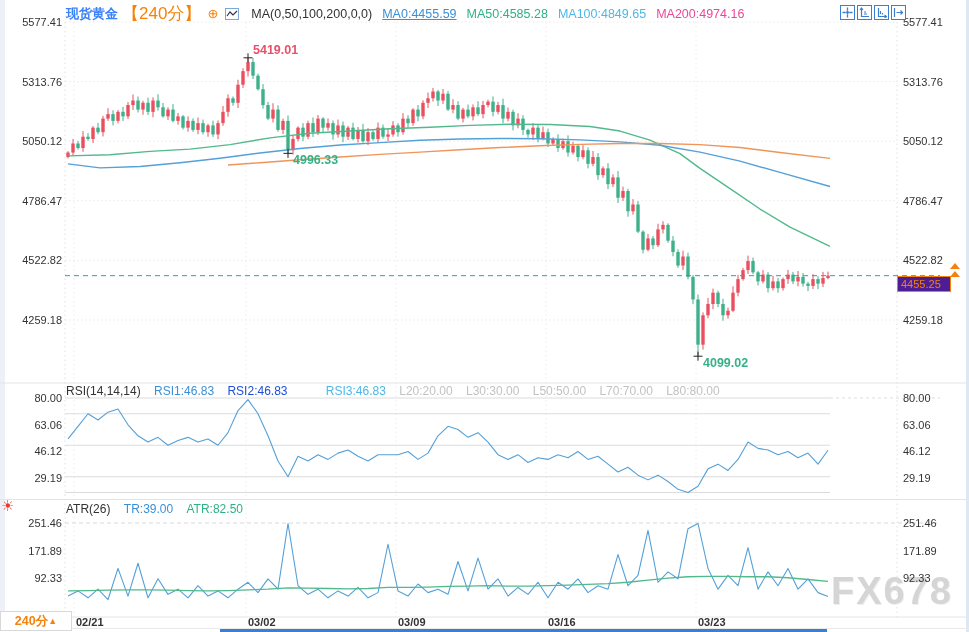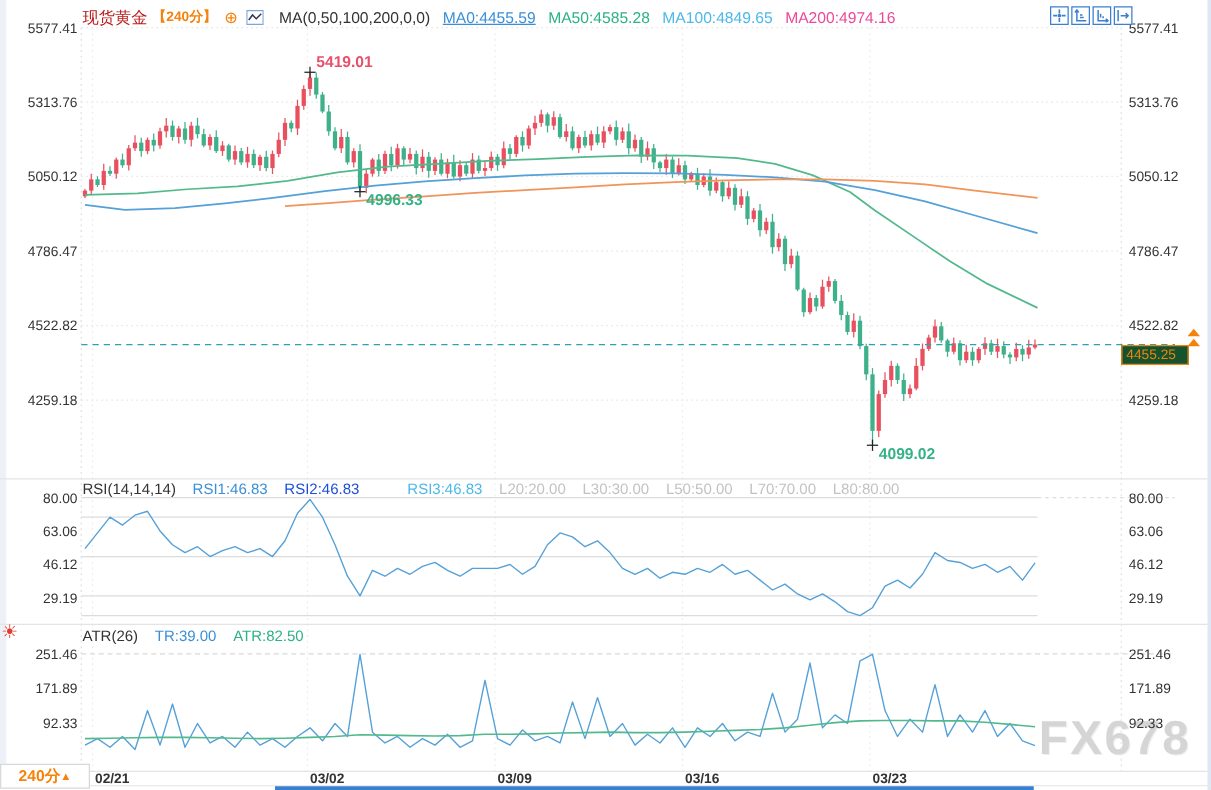--- a/index.html
+++ b/index.html
@@ -6,36 +6,36 @@
   body{width:969px;height:632px;position:relative;background:#fff;overflow:hidden;
        font-family:"Liberation Sans","DejaVu Sans",sans-serif;}
   .abs{position:absolute;}
   #watermark{left:831px;top:570px;font-size:38px;font-weight:bold;color:#d5d5d5;
              letter-spacing:2px;text-shadow:1px 1px 0 #efefef;z-index:1;}
   #chart-svg{left:0;top:0;z-index:2;}
   .overlay{z-index:3;}
   #edge-left{left:0;top:0;width:5px;height:611px;background:#eef0f8;z-index:0;}
   #edge-right{left:966px;top:0;width:3px;height:632px;background:#dde8f4;z-index:0;}
   #header{left:66px;top:5px;height:17px;display:flex;align-items:center;white-space:nowrap;}
-  #header .title{font-size:13px;font-weight:normal;color:#b91c1c;}
-  #header .tf{font-size:11px;font-weight:bold;color:#f5820a;margin-left:4px;}
+  #header .title{font-size:13px;font-weight:bold;color:#3b82f6;}
+  #header .tf{font-size:17px;font-weight:normal;color:#f5820a;margin-left:4px;}
   #header .plus{font-size:13px;color:#f5820a;margin-left:6px;}
   #header .ind{font-size:12.5px;color:#333;margin-left:12px;}
   #header .mav{font-size:12.5px;margin-left:10px;}
   #toolbar{left:840px;top:5px;display:flex;gap:2px;}
   .tool{width:13px;height:13px;border:1px solid #3a7fd0;background:#fff;display:flex;
         align-items:center;justify-content:center;cursor:pointer;}
   #rsi-header{left:66px;top:384px;font-size:12px;white-space:nowrap;}
   #atr-header{left:66px;top:502px;font-size:12px;white-space:nowrap;text-align:right;}
   .ind-label{color:#333;}
   .ind-val{margin-left:10px;}
   .lvl{color:#c2c2c2;margin-left:10px;}
   #sun-icon{left:1px;top:498px;font-size:15px;color:#e23b2e;line-height:16px;}
   #price-badge{left:897px;top:276px;width:49px;height:14px;border:1px solid #f5820a;
-               background:#14532d;color:#f5820a;font-size:11px;line-height:14px;padding-left:3px;}
+               background:#4c1d95;color:#f5820a;font-size:11px;line-height:14px;padding-left:3px;}
   #latest-arrows{left:950px;top:263px;}
   #latest-arrows .tri{width:0;height:0;border-left:5px solid transparent;
       border-right:5px solid transparent;border-bottom:6px solid #f5820a;margin-bottom:2px;}
   #tf-box{left:0;top:611px;width:70px;height:18px;border:1px solid #d8d8d8;background:#fff;
           display:flex;align-items:center;justify-content:center;gap:0;z-index:4;}
   #tf-box .t{font-size:12.5px;font-weight:bold;color:#f5820a;}
   #tf-box .a{font-size:9px;color:#f5820a;}
   #scroll-track{left:0;top:628px;width:969px;height:1px;background:#e9e9e9;z-index:3;}
   #scroll-thumb{left:220px;top:629px;width:607px;height:3px;background:#3a7fd0;z-index:4;cursor:pointer;}
 </style>

